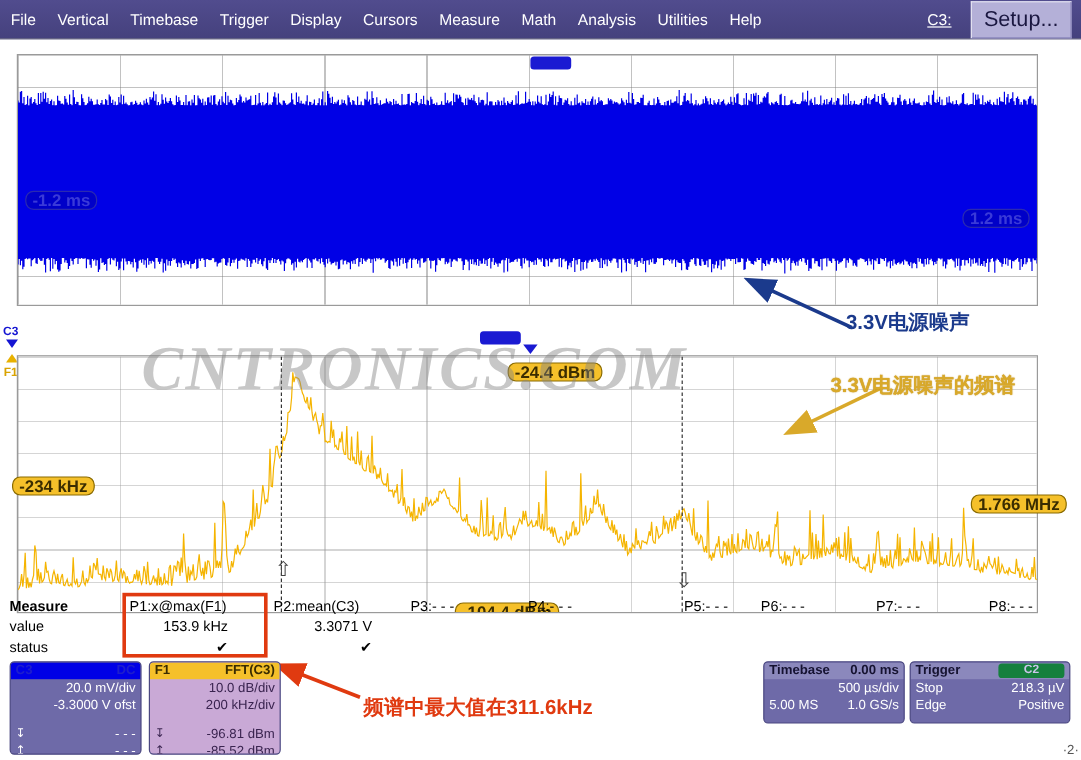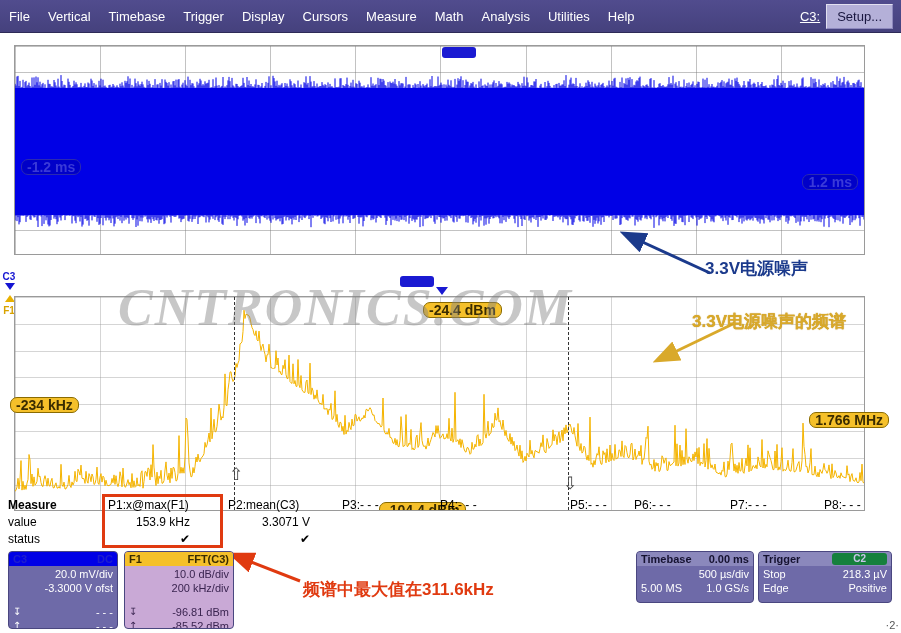--- a/index.html
+++ b/index.html
@@ -25,29 +25,29 @@
   }
   .menu-item {
     color: #ffffff;
     font-size: 13px;
     padding: 4px 9px;
     white-space: nowrap;
     cursor: default;
   }
   #menu-spacer { flex: 1 1 auto; }
   #menu-ch-label {
-    color: #ffffff; font-size: 13px; padding-right: 6px; text-decoration: underline;
+    color: #ffffff; font-size: 13px; padding-right: 16px; text-decoration: underline;
   }
   #setup-button {
     background: #b4b0d8;
     border: 1px solid #8d88bd;
     border-top-color: #e2e0f0;
     border-left-color: #e2e0f0;
     color: #1a1740;
-    font-size: 13px;
+    font-size: 18px;
     padding: 4px 10px;
     margin-right: 8px;
   }
 
   
   #scope {
     position: absolute; left: 0; top: 33px;
     width: 901px; height: 460px;
     background: #ffffff;
   }

